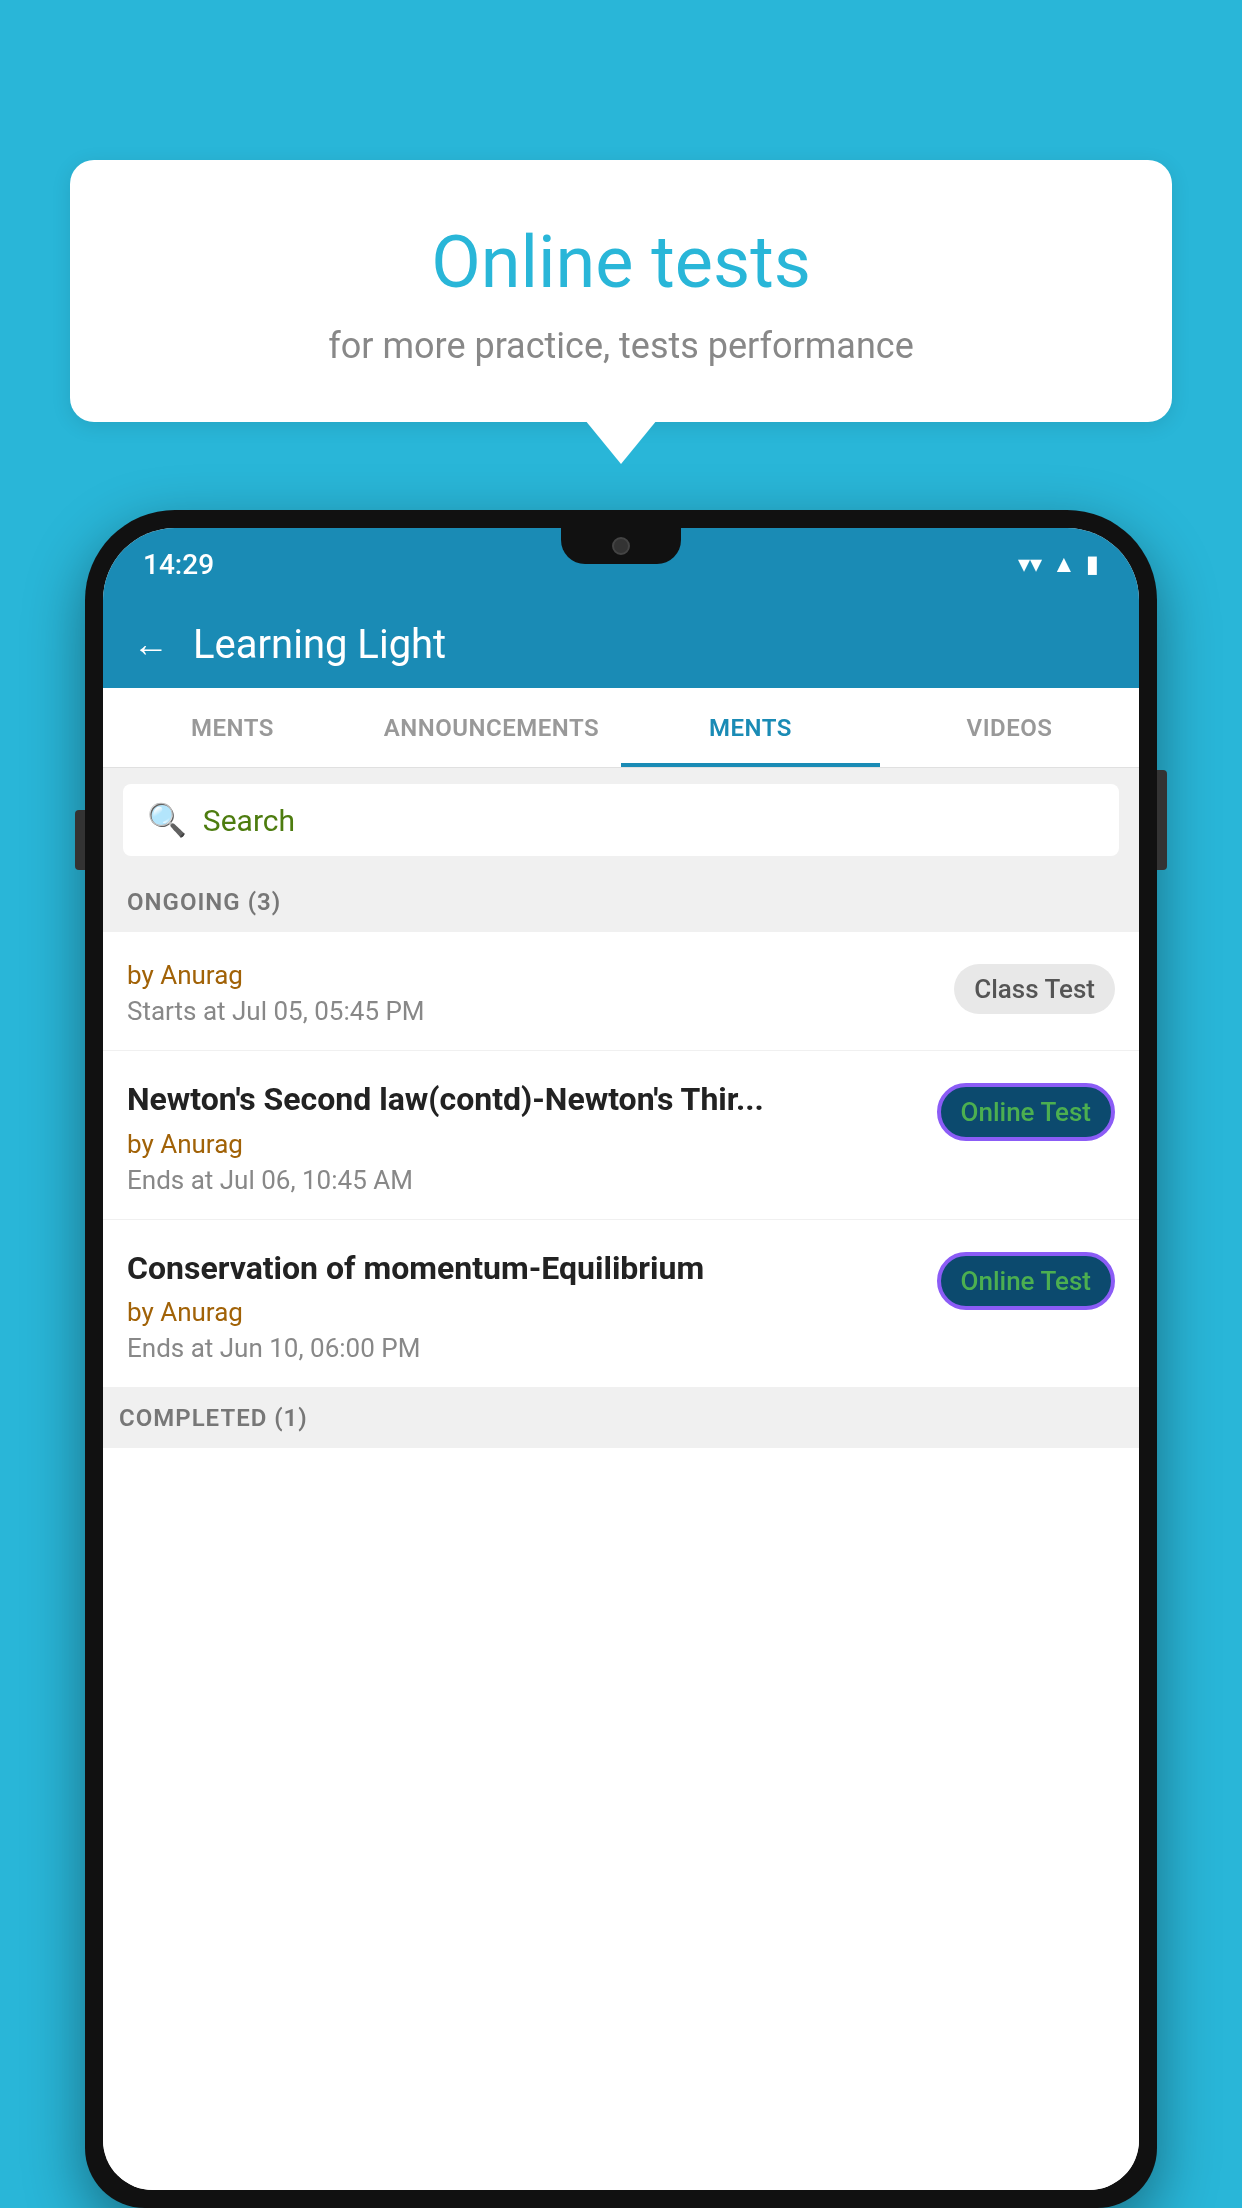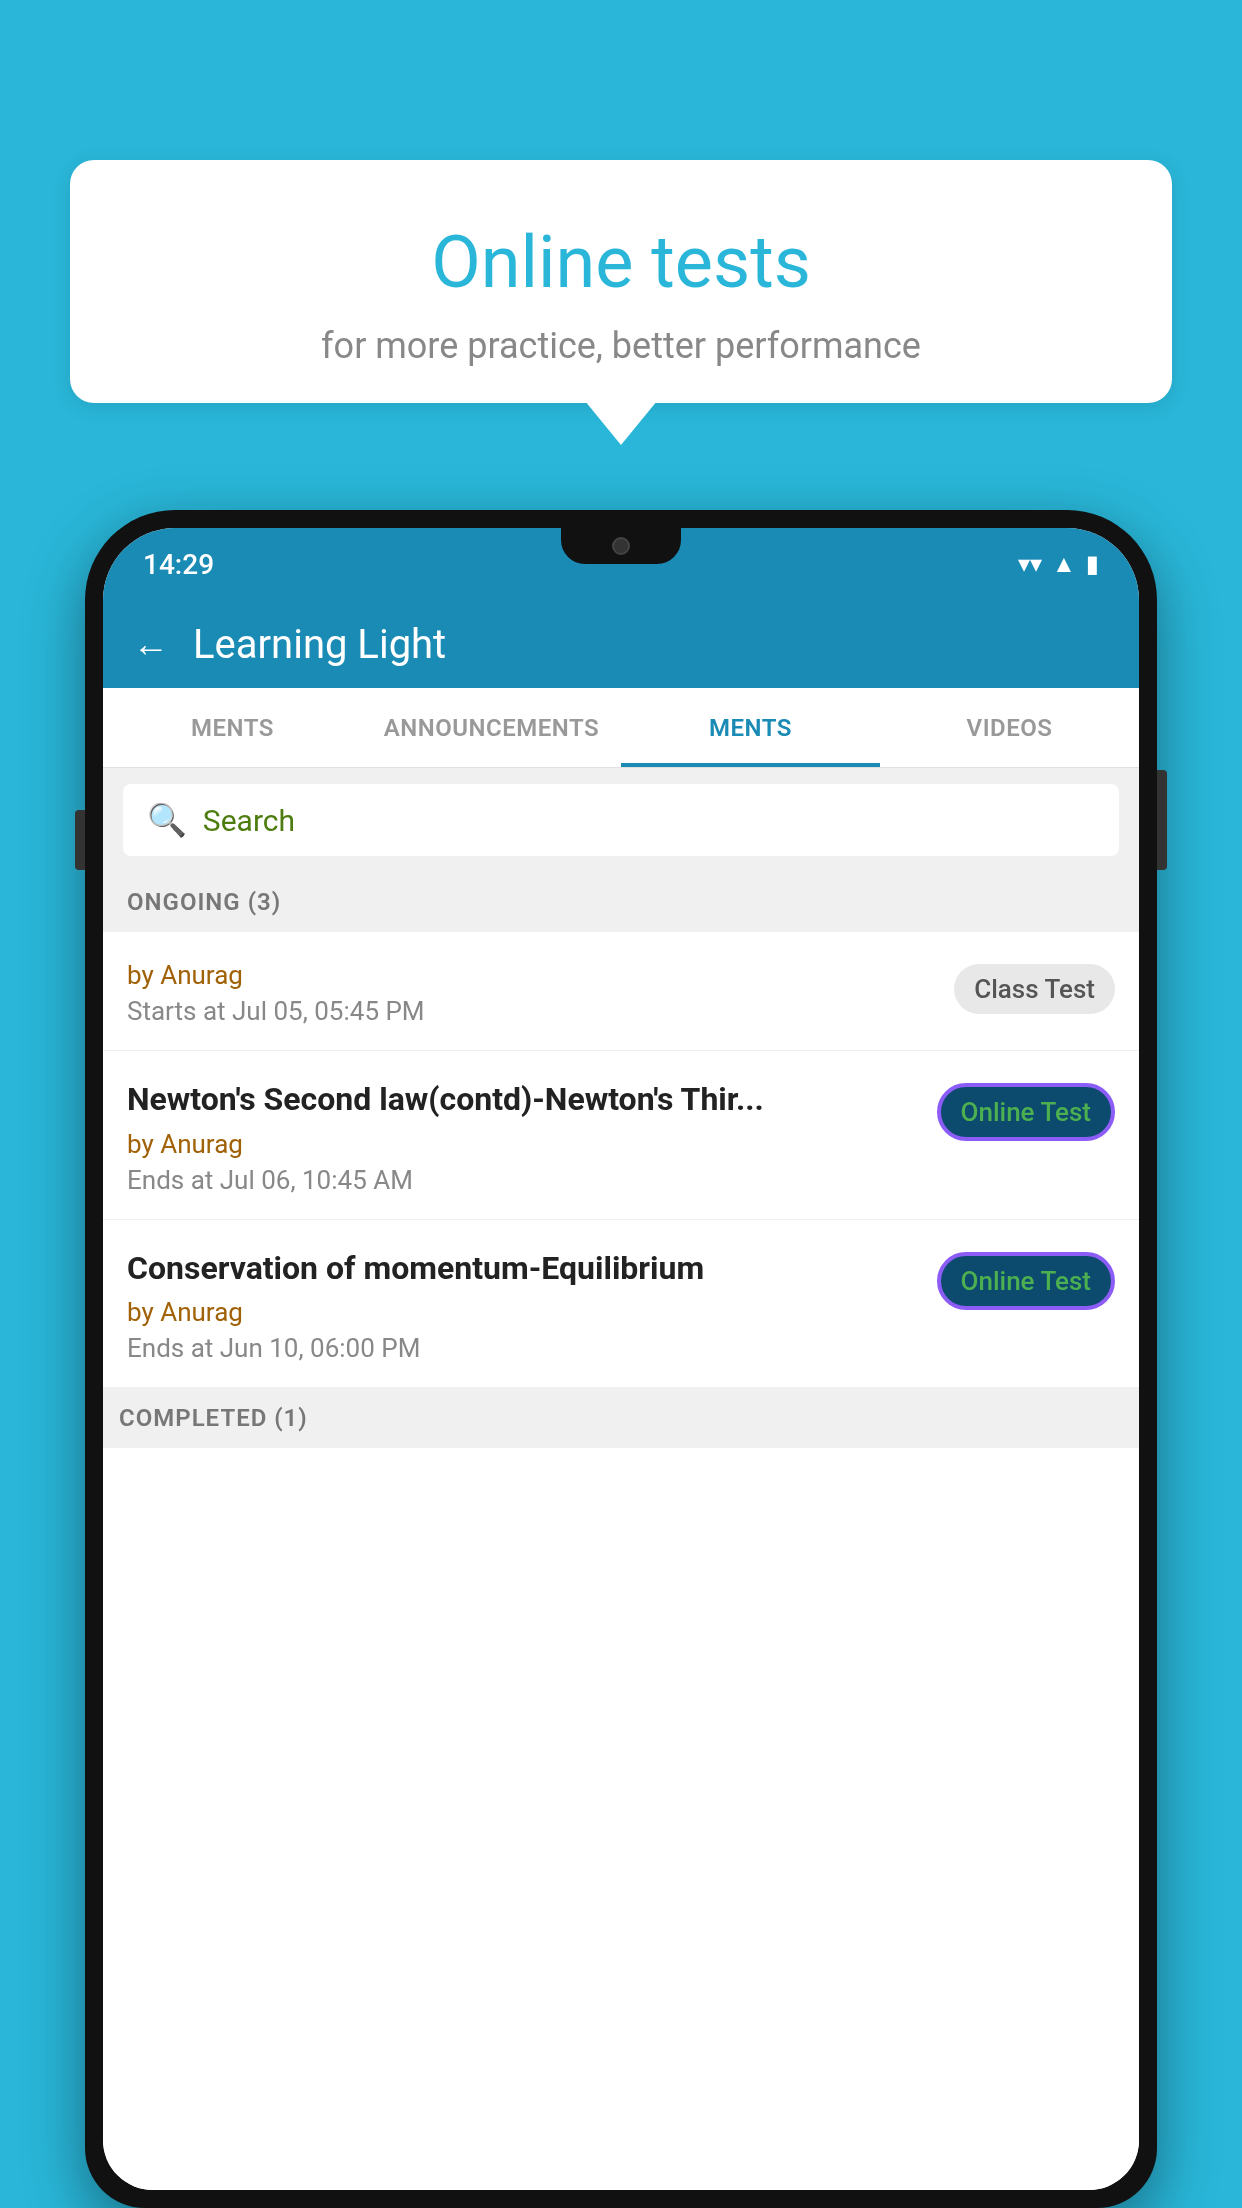--- a/index.html
+++ b/index.html
@@ -14,21 +14,21 @@
     }
 
     
     .speech-bubble {
       position: absolute;
       top: 160px;
       left: 70px;
       right: 70px;
       background: white;
       border-radius: 24px;
-      padding: 60px 40px 36px 40px;
+      padding: 60px 40px 55px 40px;
       text-align: center;
       box-shadow: 0 4px 20px rgba(0,0,0,0.1);
     }
 
     .speech-bubble::after {
       content: '';
       position: absolute;
       bottom: -42px;
       left: 50%;
       transform: translateX(-50%);
@@ -317,21 +317,21 @@
       height: 100px;
       background: #333;
       border-radius: 0 4px 4px 0;
     }
   </style>
 </head>
 <body>
 
 <div class="speech-bubble">
   <div class="title">Online tests</div>
-  <div class="subtitle">for more practice, better performance</div>
+  <div class="subtitle">for more practice, tests performance</div>
 </div>
 
 <div class="phone-frame">
   <div class="phone-side-btn-left"></div>
   <div class="phone-side-btn-right"></div>
 
   <div class="phone-screen">
 
     <div class="status-bar">
       <span class="status-time">14:29</span>

